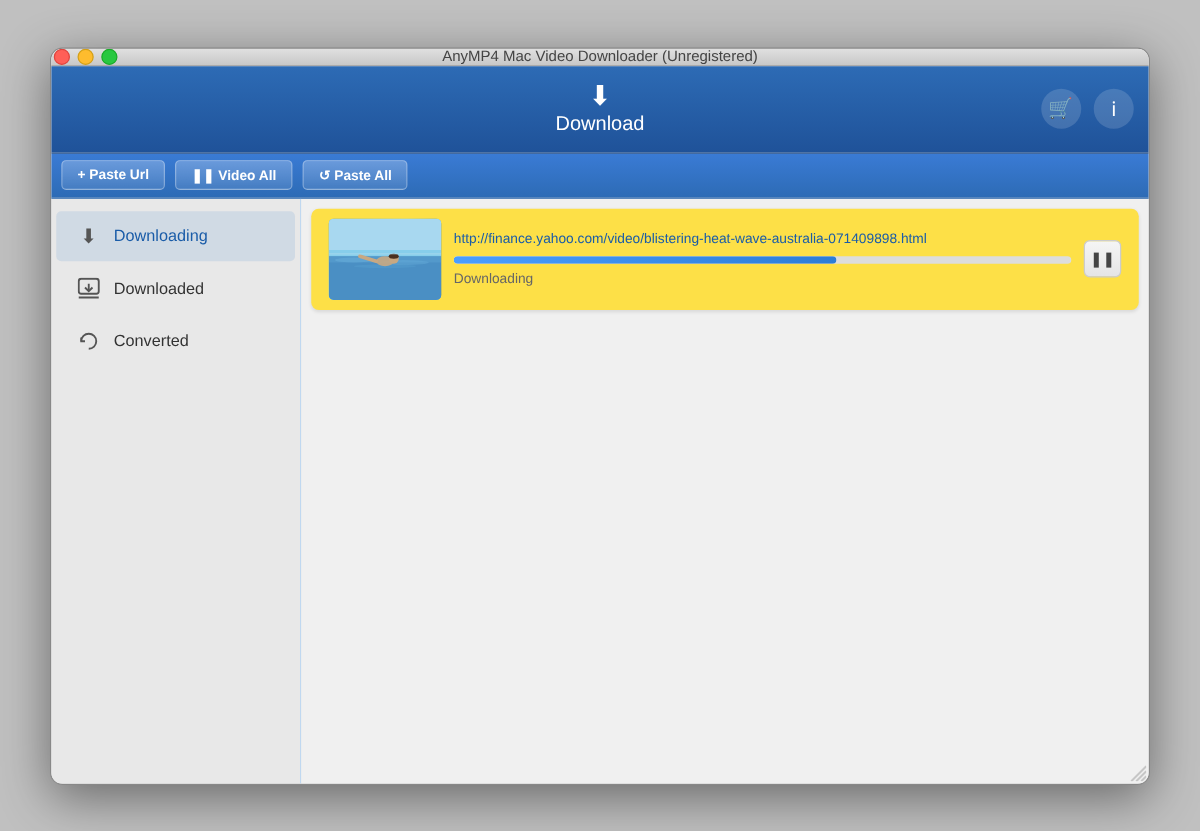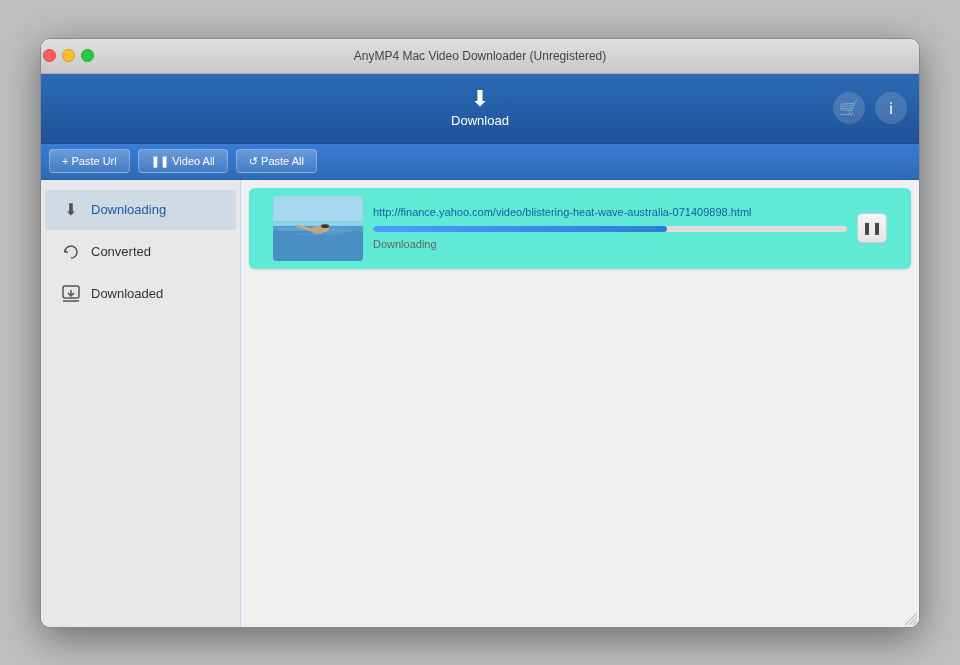--- a/index.html
+++ b/index.html
@@ -22,21 +22,21 @@
       box-shadow: 0 10px 40px rgba(0,0,0,0.45);
       overflow: hidden;
       display: flex;
       flex-direction: column;
       border: 1px solid #888;
     }
 
     
     .titlebar {
       background: linear-gradient(to bottom, #e0e0e0, #c8c8c8);
-      height: 35px;
+      height: 14px;
       display: flex;
       align-items: center;
       padding: 0 2px;
       border-bottom: 1px solid #aaa;
       flex-shrink: 0;
       position: relative;
       text-align: center;
     }
 
     .traffic-lights {
@@ -107,21 +107,21 @@
       cursor: pointer;
       gap: 3px;
     }
 
     .toolbar-download-btn .btn-icon {
       font-size: 22px;
       line-height: 1;
     }
 
     .toolbar-download-btn .btn-label {
-      font-size: 13px;
+      font-size: 16px;
       font-weight: 500;
       text-align: center;
     }
 
     
     .actionbar {
       background: linear-gradient(to bottom, #3a7bd5, #2d6bb5);
       height: 36px;
       display: flex;
       align-items: center;
@@ -137,20 +137,21 @@
       border-radius: 4px;
       border: 1px solid rgba(255,255,255,0.3);
       background: linear-gradient(to bottom, rgba(255,255,255,0.25), rgba(255,255,255,0.1));
       color: white;
       font-size: 11px;
       cursor: pointer;
       display: flex;
       align-items: center;
       gap: 4px;
       white-space: nowrap;
+      font-weight: bold;
     }
 
     
     .main-content {
       display: flex;
       flex: 1;
       overflow: hidden;
     }
 
     
@@ -193,23 +194,23 @@
     
     .download-area {
       flex: 1;
       background: #f0f0f0;
       overflow-y: auto;
       padding: 8px;
     }
 
     
     .download-item {
-      background: #5eead4;
+      background: #fde047;
       border-radius: 6px;
-      padding: 8px 24px;
+      padding: 8px 14px;
       display: flex;
       align-items: center;
       gap: 10px;
       margin-bottom: 4px;
       box-shadow: 0 1px 3px rgba(0,0,0,0.1);
     }
 
     .video-thumbnail {
       width: 90px;
       height: 65px;
@@ -324,41 +325,41 @@
     <button class="action-btn">❚❚ Video All</button>
     <button class="action-btn">↺ Paste All</button>
   </div>
 
   <div class="main-content">
 
     <div class="sidebar">
       <div class="sidebar-item active">
         <span class="sidebar-icon">⬇</span>
         <span>Downloading</span>
-      </div>
-      <div class="sidebar-item">
-        <span class="sidebar-icon">
-          <svg width="18" height="18" viewBox="0 0 18 18" fill="none">
-            <path d="M3 9 A6 6 0 1 1 9 15" stroke="#555" stroke-width="1.5" fill="none"></path>
-            <polyline points="3,6 3,9 6,9" stroke="#555" stroke-width="1.5" fill="none"></polyline>
-          </svg>
-        </span>
-        <span>Converted</span>
       </div>
       <div class="sidebar-item">
         <span class="sidebar-icon">
           <svg width="18" height="18" viewBox="0 0 18 18" fill="none">
             <rect x="1" y="1" width="16" height="12" rx="2" stroke="#555" stroke-width="1.5" fill="none"></rect>
             <line x1="1" y1="16" x2="17" y2="16" stroke="#555" stroke-width="1.5"></line>
             <line x1="9" y1="5" x2="9" y2="10" stroke="#555" stroke-width="1.5"></line>
             <polyline points="6,8 9,11 12,8" stroke="#555" stroke-width="1.5" fill="none"></polyline>
           </svg>
         </span>
         <span>Downloaded</span>
       </div>
+      <div class="sidebar-item">
+        <span class="sidebar-icon">
+          <svg width="18" height="18" viewBox="0 0 18 18" fill="none">
+            <path d="M3 9 A6 6 0 1 1 9 15" stroke="#555" stroke-width="1.5" fill="none"></path>
+            <polyline points="3,6 3,9 6,9" stroke="#555" stroke-width="1.5" fill="none"></polyline>
+          </svg>
+        </span>
+        <span>Converted</span>
+      </div>
     </div>
 
     <div class="download-area">
 
       <div class="download-item">
 
         <div class="video-thumbnail">
           <svg class="thumbnail-bg" viewBox="0 0 90 65" xmlns="http://www.w3.org/2000/svg">
 
             <rect width="90" height="65" fill="#87CEEB"></rect>

